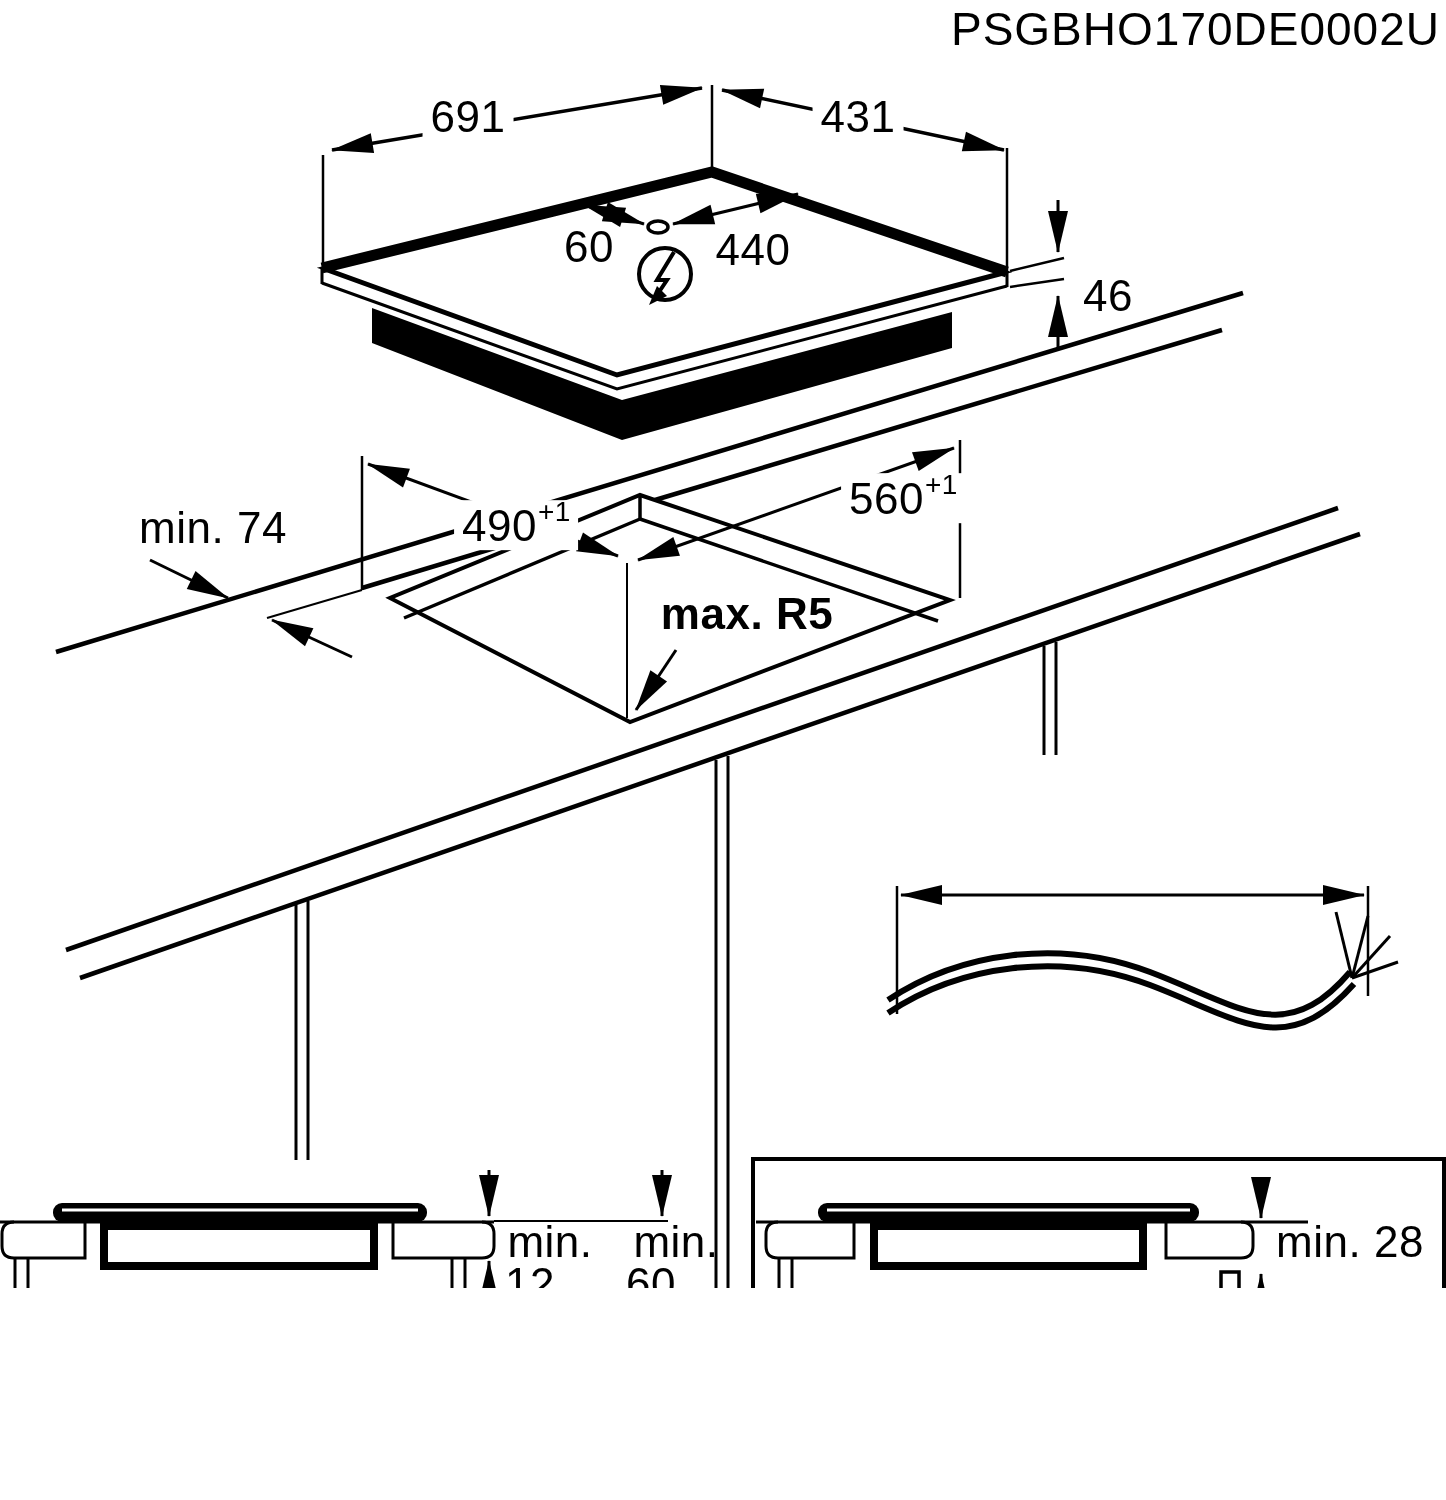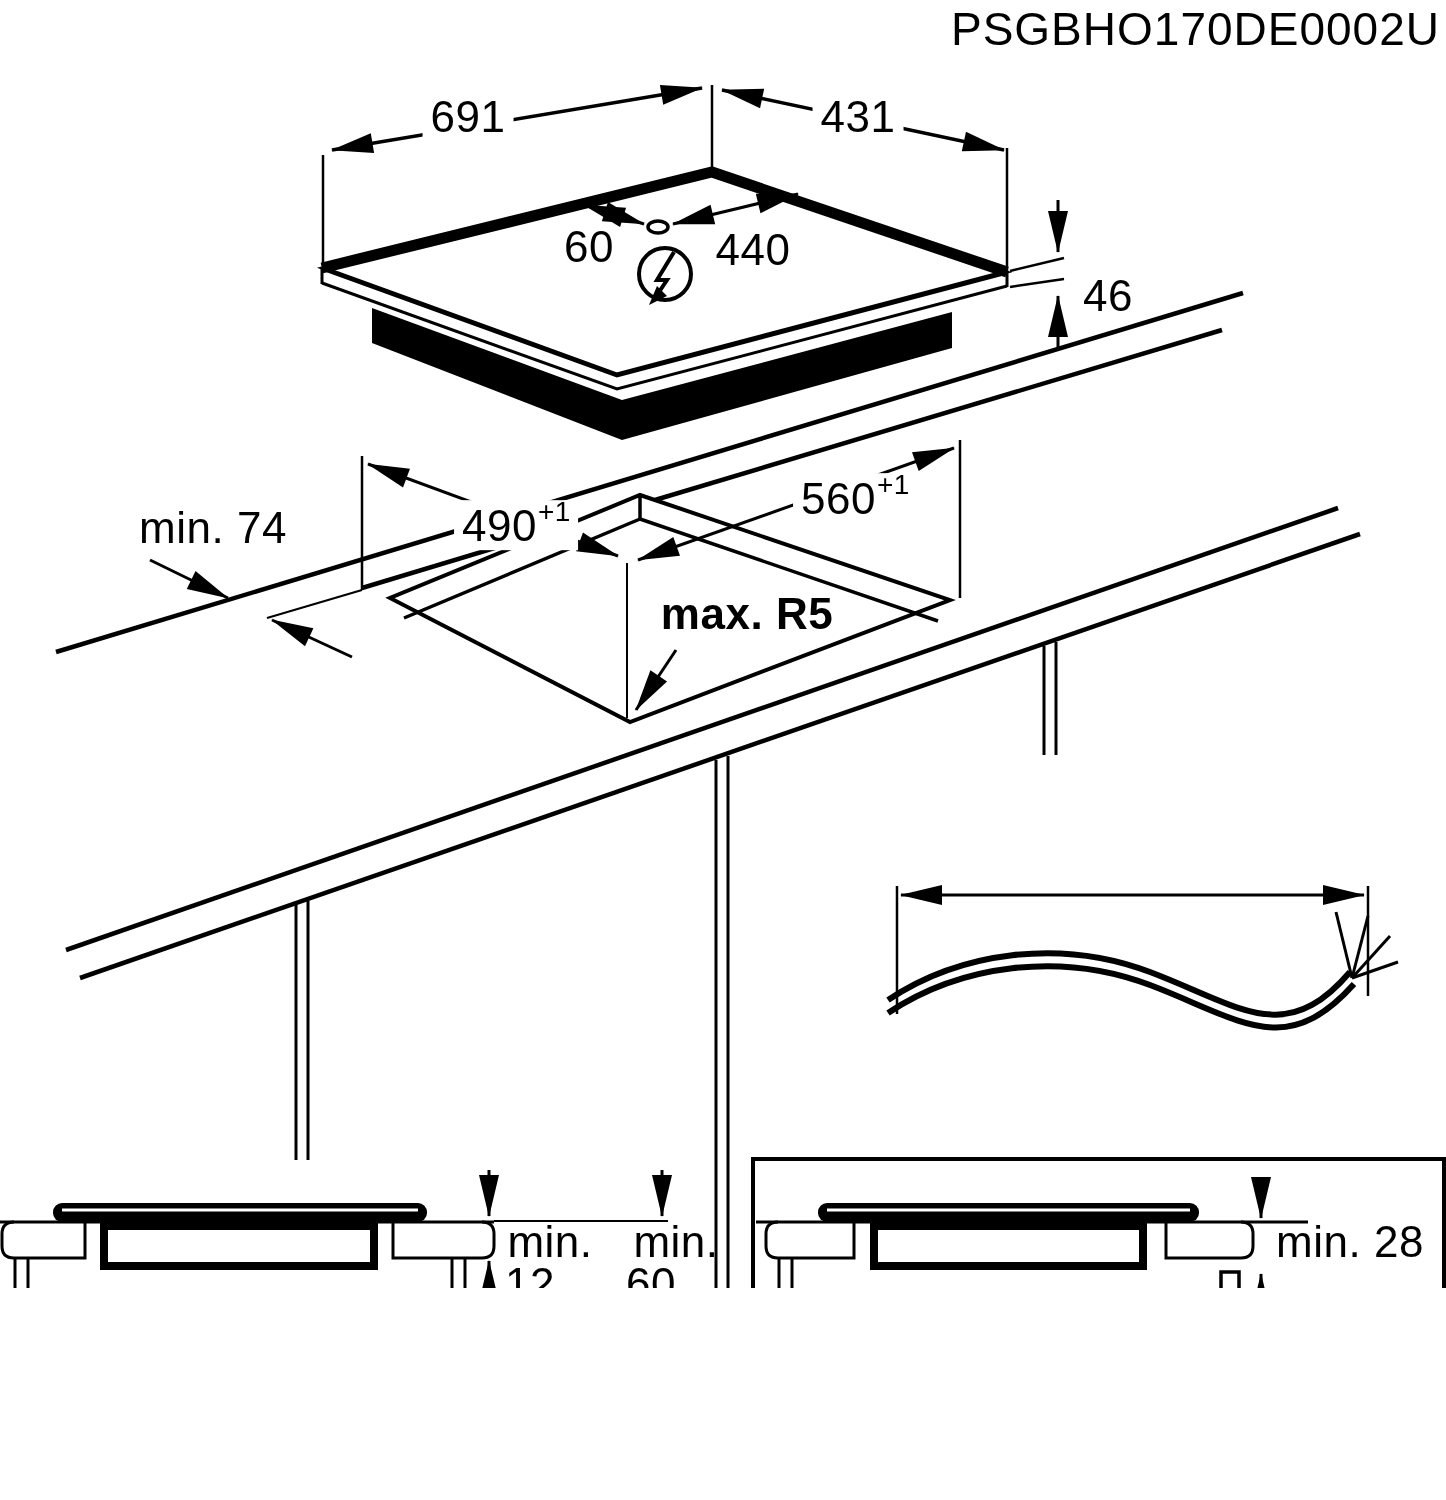--- a/index.html
+++ b/index.html
@@ -170,21 +170,21 @@
   <div class="title">PSGBHO170DE0002U</div>
 
   <div class="lbl bg" style="left:468px;top:117px;">691</div>
   <div class="lbl bg" style="left:858px;top:117px;">431</div>
   <div class="lbl" style="left:589px;top:247px;">60</div>
   <div class="lbl" style="left:753px;top:250px;">440</div>
   <div class="lbl" style="left:1108px;top:264px;margin-top:32px;">46</div>
 
   <div class="lbl" style="left:213px;top:528px;">min. 74</div>
   <div class="lbl bg" style="left:516px;top:525px;"><span>490</span><sup>+1</sup></div>
-  <div class="lbl bg" style="left:855px;top:498px;text-align:right;"><span>560</span><sup>+1</sup></div>
+  <div class="lbl bg" style="left:903px;top:498px;text-align:right;"><span>560</span><sup>+1</sup></div>
   <div class="lbl" style="left:747px;top:614px;font-weight:bold;">max. R5</div>
 
 
   <div class="lbl" style="left:550px;top:1242px;">min.</div>
   <div class="lbl" style="left:530px;top:1284px;">12</div>
   <div class="lbl" style="left:676px;top:1242px;">min.</div>
   <div class="lbl" style="left:651px;top:1284px;">60</div>
 
   <div class="lbl" style="left:1350px;top:1242px;text-align:center;">min. 28</div>
 </div>

